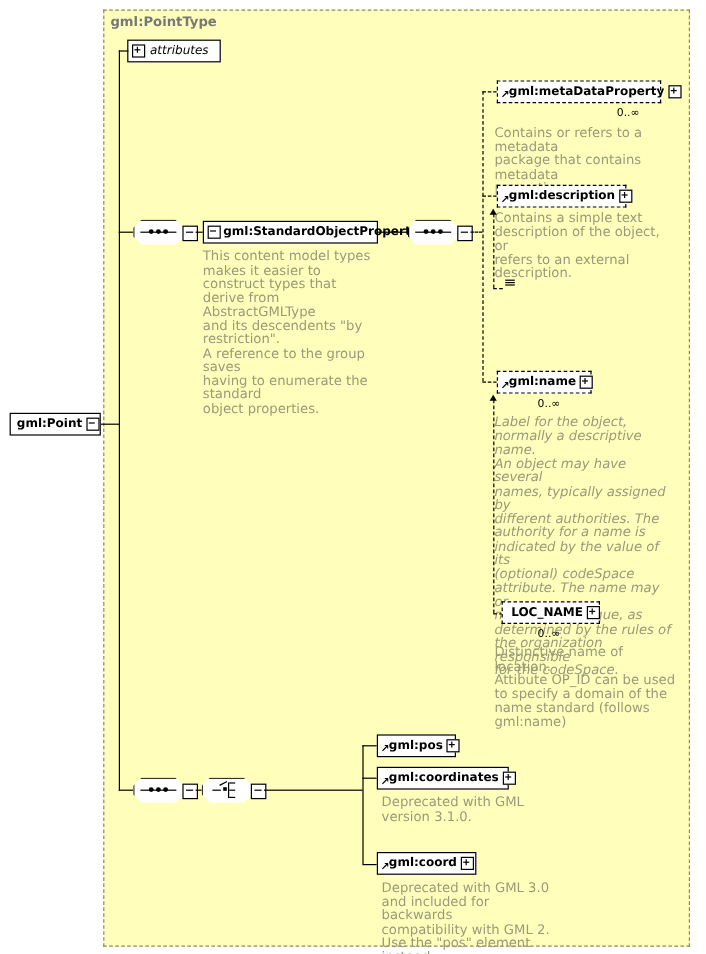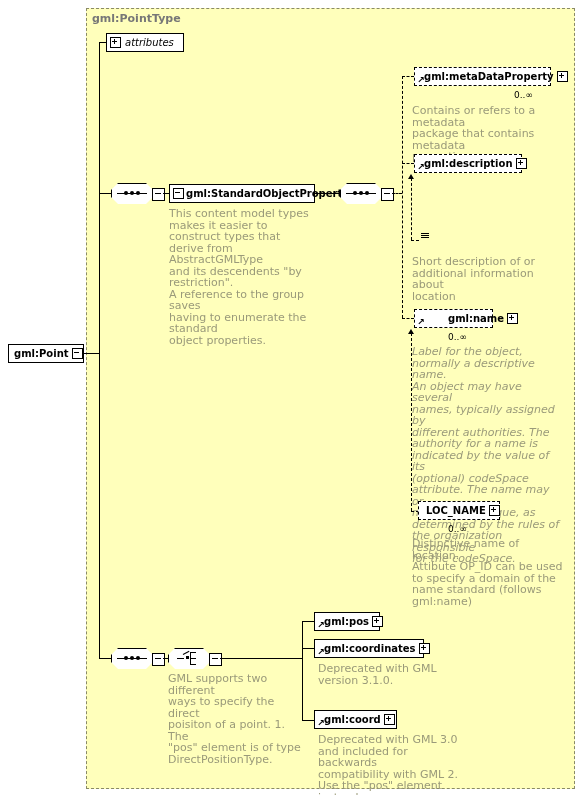--- a/index.html
+++ b/index.html
@@ -217,44 +217,45 @@
     <i></i>
       <i></i>
       <i></i>
   </div>
   <div class="shadow" style="left:417px;top:157px;width:108px;height:19px;"></div>
   <div class="node opt" style="left:414px;top:154px;width:108px;">
     <span class="refarrow">↗</span>
     <span class="lbl" style="padding-left:6px;">gml:description</span>
     <span class="exp plus"></span>
   </div>
+  <div class="doc" style="left:412px;top:176px;width:148px;">Contains a simple text
+description of the object, or
+refers to an external
+description.</div>
 
   <div class="dln dlnv" style="left:411px;top:178px;height:62px;"></div>
   <div class="uparrow" style="left:408px;top:174px;"></div>
   <div class="dln dlnh" style="left:411px;top:240px;width:8px;"></div>
 
   <div class="stack" style="left:421px;top:233px;">
     <i></i>
       <i></i>
       <i></i>
   </div>
   <div class="shadow" style="left:421px;top:234px;width:126px;height:19px;"></div>
-  <div class="doc" style="left:412px;top:256px;width:152px;">Short description of or
-additional information about
-location</div>
 
   <div class="stack" style="left:417px;top:311px;">
     <i></i>
       <i></i>
       <i></i>
   </div>
   <div class="shadow" style="left:417px;top:312px;width:79px;height:19px;"></div>
   <div class="node opt" style="left:414px;top:309px;width:79px;">
     <span class="refarrow">↗</span>
-    <span class="lbl" style="padding-left:6px;margin-left:24px;">gml:name</span>
+    <span class="lbl" style="padding-left:6px;">gml:name</span>
     <span class="exp plus"></span>
   </div>
   <div class="mult" style="left:448px;top:332px;">0..∞</div>
   <div class="doc" style="left:412px;top:346px;width:152px;font-style:italic;">Label for the object,
 normally a descriptive name.
 An object may have several
 names, typically assigned by
 different authorities.  The
 authority for a name is
 indicated by the value of its
@@ -308,25 +309,20 @@
       <div class="cl" style="left:0;top:6px;width:7px;height:1px;"></div>
       <div class="cl" style="left:6px;top:2px;width:7px;height:1px;transform:rotate(-28deg);transform-origin:left center;"></div>
       <div class="cl" style="left:13px;top:0px;width:1px;height:13px;"></div>
       <div class="cl" style="left:14px;top:0px;width:5px;height:1px;"></div>
       <div class="cl" style="left:14px;top:6px;width:5px;height:1px;"></div>
       <div class="cl" style="left:14px;top:12px;width:5px;height:1px;"></div>
       <div class="cl" style="left:9px;top:4px;width:3px;height:3px;"></div>
     </div>
   </div>
   <div class="compexp" style="left:209px;top:653px;"></div>
-  <div class="doc" style="left:168px;top:673px;width:140px;">GML supports two different
-ways to specify the direct
-poisiton of a point. 1. The
-"pos" element is of type
-DirectPositionType.</div>
 
   <div class="ln lnh" style="left:220px;top:658px;width:82px;"></div>
   <div class="ln lnv" style="left:302px;top:621px;height:99px;"></div>
   <div class="ln lnh" style="left:302px;top:621px;width:12px;"></div>
   <div class="ln lnh" style="left:302px;top:648px;width:12px;"></div>
   <div class="ln lnh" style="left:302px;top:720px;width:12px;"></div>
 
   <div class="stack" style="left:317px;top:614px;">
     <i></i>
       <i></i>

